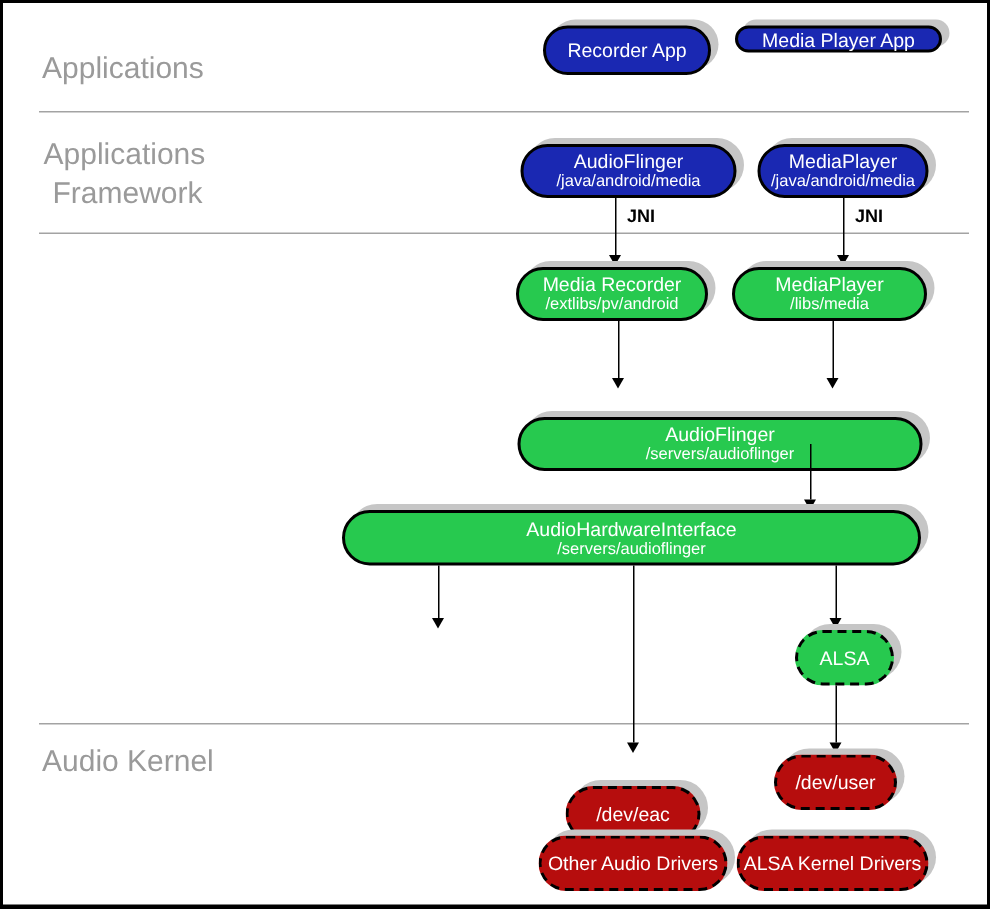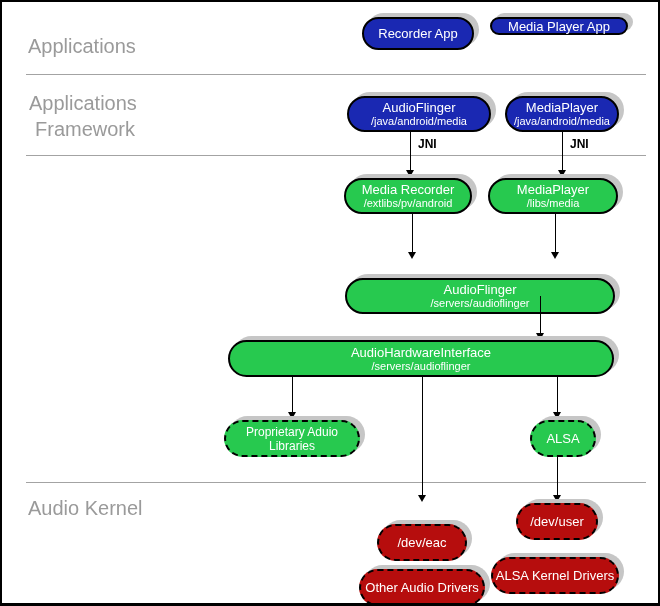--- a/index.html
+++ b/index.html
@@ -102,37 +102,34 @@
 
   <div class="vline" style="left:290px; top:375px; height:35px"></div>
   <div class="ahead" style="left:286px; top:410px"></div>
 
   <div class="vline" style="left:420px; top:375px; height:118px"></div>
   <div class="ahead" style="left:416px; top:493px"></div>
 
   <div class="vline" style="left:555px; top:375px; height:35px"></div>
   <div class="ahead" style="left:551px; top:410px"></div>
 
-  <div class="node green dashed" style="left:222px; top:418px; width:136px; height:37px">
-    <span class="title sm">Proprietary Aduio Libraries</span>
-  </div>
   <div class="node green dashed" style="left:528px; top:418px; width:66px; height:37px">
     <span class="title">ALSA</span>
   </div>
 
   <div class="vline" style="left:555px; top:455px; height:38px"></div>
   <div class="ahead" style="left:551px; top:493px"></div>
 
   <div class="node red dashed" style="left:375px; top:522px; width:90px; height:37px">
     <span class="title">/dev/eac</span>
   </div>
   <div class="node red dashed" style="left:514px; top:501px; width:82px; height:37px">
     <span class="title">/dev/user</span>
   </div>
 
-  <div class="node red dashed" style="left:357px; top:567px; width:126px; height:37px">
+  <div class="node red dashed" style="left:357px; top:555px; width:126px; height:37px">
     <span class="title">Other Audio Drivers</span>
   </div>
   <div class="node red dashed" style="left:489px; top:555px; width:128px; height:37px">
     <span class="title">ALSA Kernel Drivers</span>
   </div>
 
 </div>
 
 </body></html>

